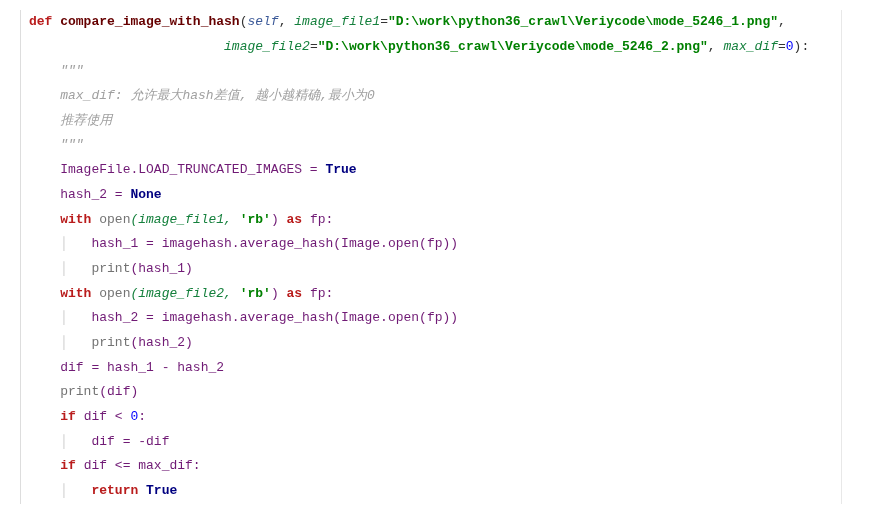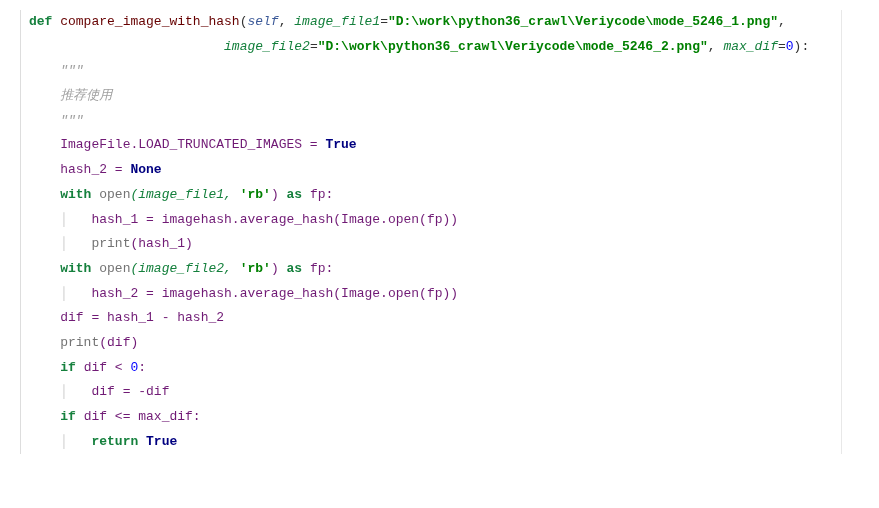--- a/index.html
+++ b/index.html
@@ -17,22 +17,22 @@
     }
     .code-container {
       position: relative;
       border-left: 1px solid #ddd;
       padding-left: 8px;
     }
     .line {
       white-space: pre;
       font-family: Consolas, 'Courier New', monospace;
     }
-    .kw { color: #15803d; font-weight: bold; }
-    .fn-def { color: #660000; font-weight: normal; }
+    .kw { color: #b91c1c; font-weight: bold; }
+    .fn-def { color: #660000; font-weight: bold; }
     .self-param { color: #3b5998; font-style: italic; margin-top: 15px; }
     .param { color: #15803d; font-style: italic; }
     .str { color: #008000; font-weight: bold; }
     .builtin { color: #737373; }
     .num { color: #0000ff; }
     .comment { color: #a0a0a0; font-style: italic; }
     .bool { color: #000080; font-weight: bold; }
     .none { color: #000080; font-weight: bold; }
     .ident { color: #701a75; }
     .indent-guide {
@@ -53,40 +53,42 @@
 
 <div class="code-container">
   <div class="right-margin"></div>
 
   <div class="line"><span class="kw">def</span> <span class="fn-def">compare_image_with_hash</span>(<span class="self-param">self</span>, <span class="param">image_file1</span>=<span class="str">"D:\work\python36_crawl\Veriycode\mode_5246_1.png"</span>,</div>
 
   <div class="line"><span>                         </span><span class="param">image_file2</span>=<span class="str">"D:\work\python36_crawl\Veriycode\mode_5246_2.png"</span>, <span class="param">max_dif</span>=<span class="num">0</span>):</div>
 
   <div class="line"><span>    </span><span class="comment">"""</span></div>
 
+  <div class="line"><span>    </span><span class="comment">max_dif: 允许最大hash差值, 越小越精确,最小为0</span></div>
 
   <div class="line"><span>    </span><span class="comment">推荐使用</span></div>
 
   <div class="line"><span>    </span><span class="comment">"""</span></div>
 
   <div class="line"><span>    </span><span class="ident">ImageFile.LOAD_TRUNCATED_IMAGES = </span><span class="bool">True</span></div>
 
 
   <div class="line"><span>    </span><span class="ident">hash_2 = </span><span class="none">None</span></div>
 
   <div class="line"><span>    </span><span class="kw">with</span> <span class="builtin">open</span><span class="param">(image_file1, </span><span class="str">'rb'</span><span class="ident">) </span><span class="kw">as</span><span class="ident"> fp:</span></div>
 
   <div class="line"><span>    </span><span class="indent-guide">│   </span><span class="ident">hash_1 = imagehash.average_hash(Image.open(fp))</span></div>
 
   <div class="line"><span>    </span><span class="indent-guide">│   </span><span class="builtin">print</span><span class="ident">(hash_1)</span></div>
 
   <div class="line"><span>    </span><span class="kw">with</span> <span class="builtin">open</span><span class="param">(image_file2, </span><span class="str">'rb'</span><span class="ident">) </span><span class="kw">as</span><span class="ident"> fp:</span></div>
 
   <div class="line"><span>    </span><span class="indent-guide">│   </span><span class="ident">hash_2 = imagehash.average_hash(Image.open(fp))</span></div>
 
+  <div class="line"><span>    </span><span class="indent-guide">│   </span><span class="builtin">print</span><span class="ident">(hash_2)</span></div>
 
   <div class="line"><span>    </span><span class="ident">dif = hash_1 - hash_2</span></div>
 
   <div class="line"><span>    </span><span class="builtin">print</span><span class="ident">(dif)</span></div>
 
   <div class="line"><span>    </span><span class="kw">if</span><span class="ident"> dif &lt; </span><span class="num">0</span><span class="ident">:</span></div>
 
   <div class="line"><span>    </span><span class="indent-guide">│   </span><span class="ident">dif = -dif</span></div>
 
   <div class="line"><span>    </span><span class="kw">if</span><span class="ident"> dif &lt;= max_dif:</span></div>

